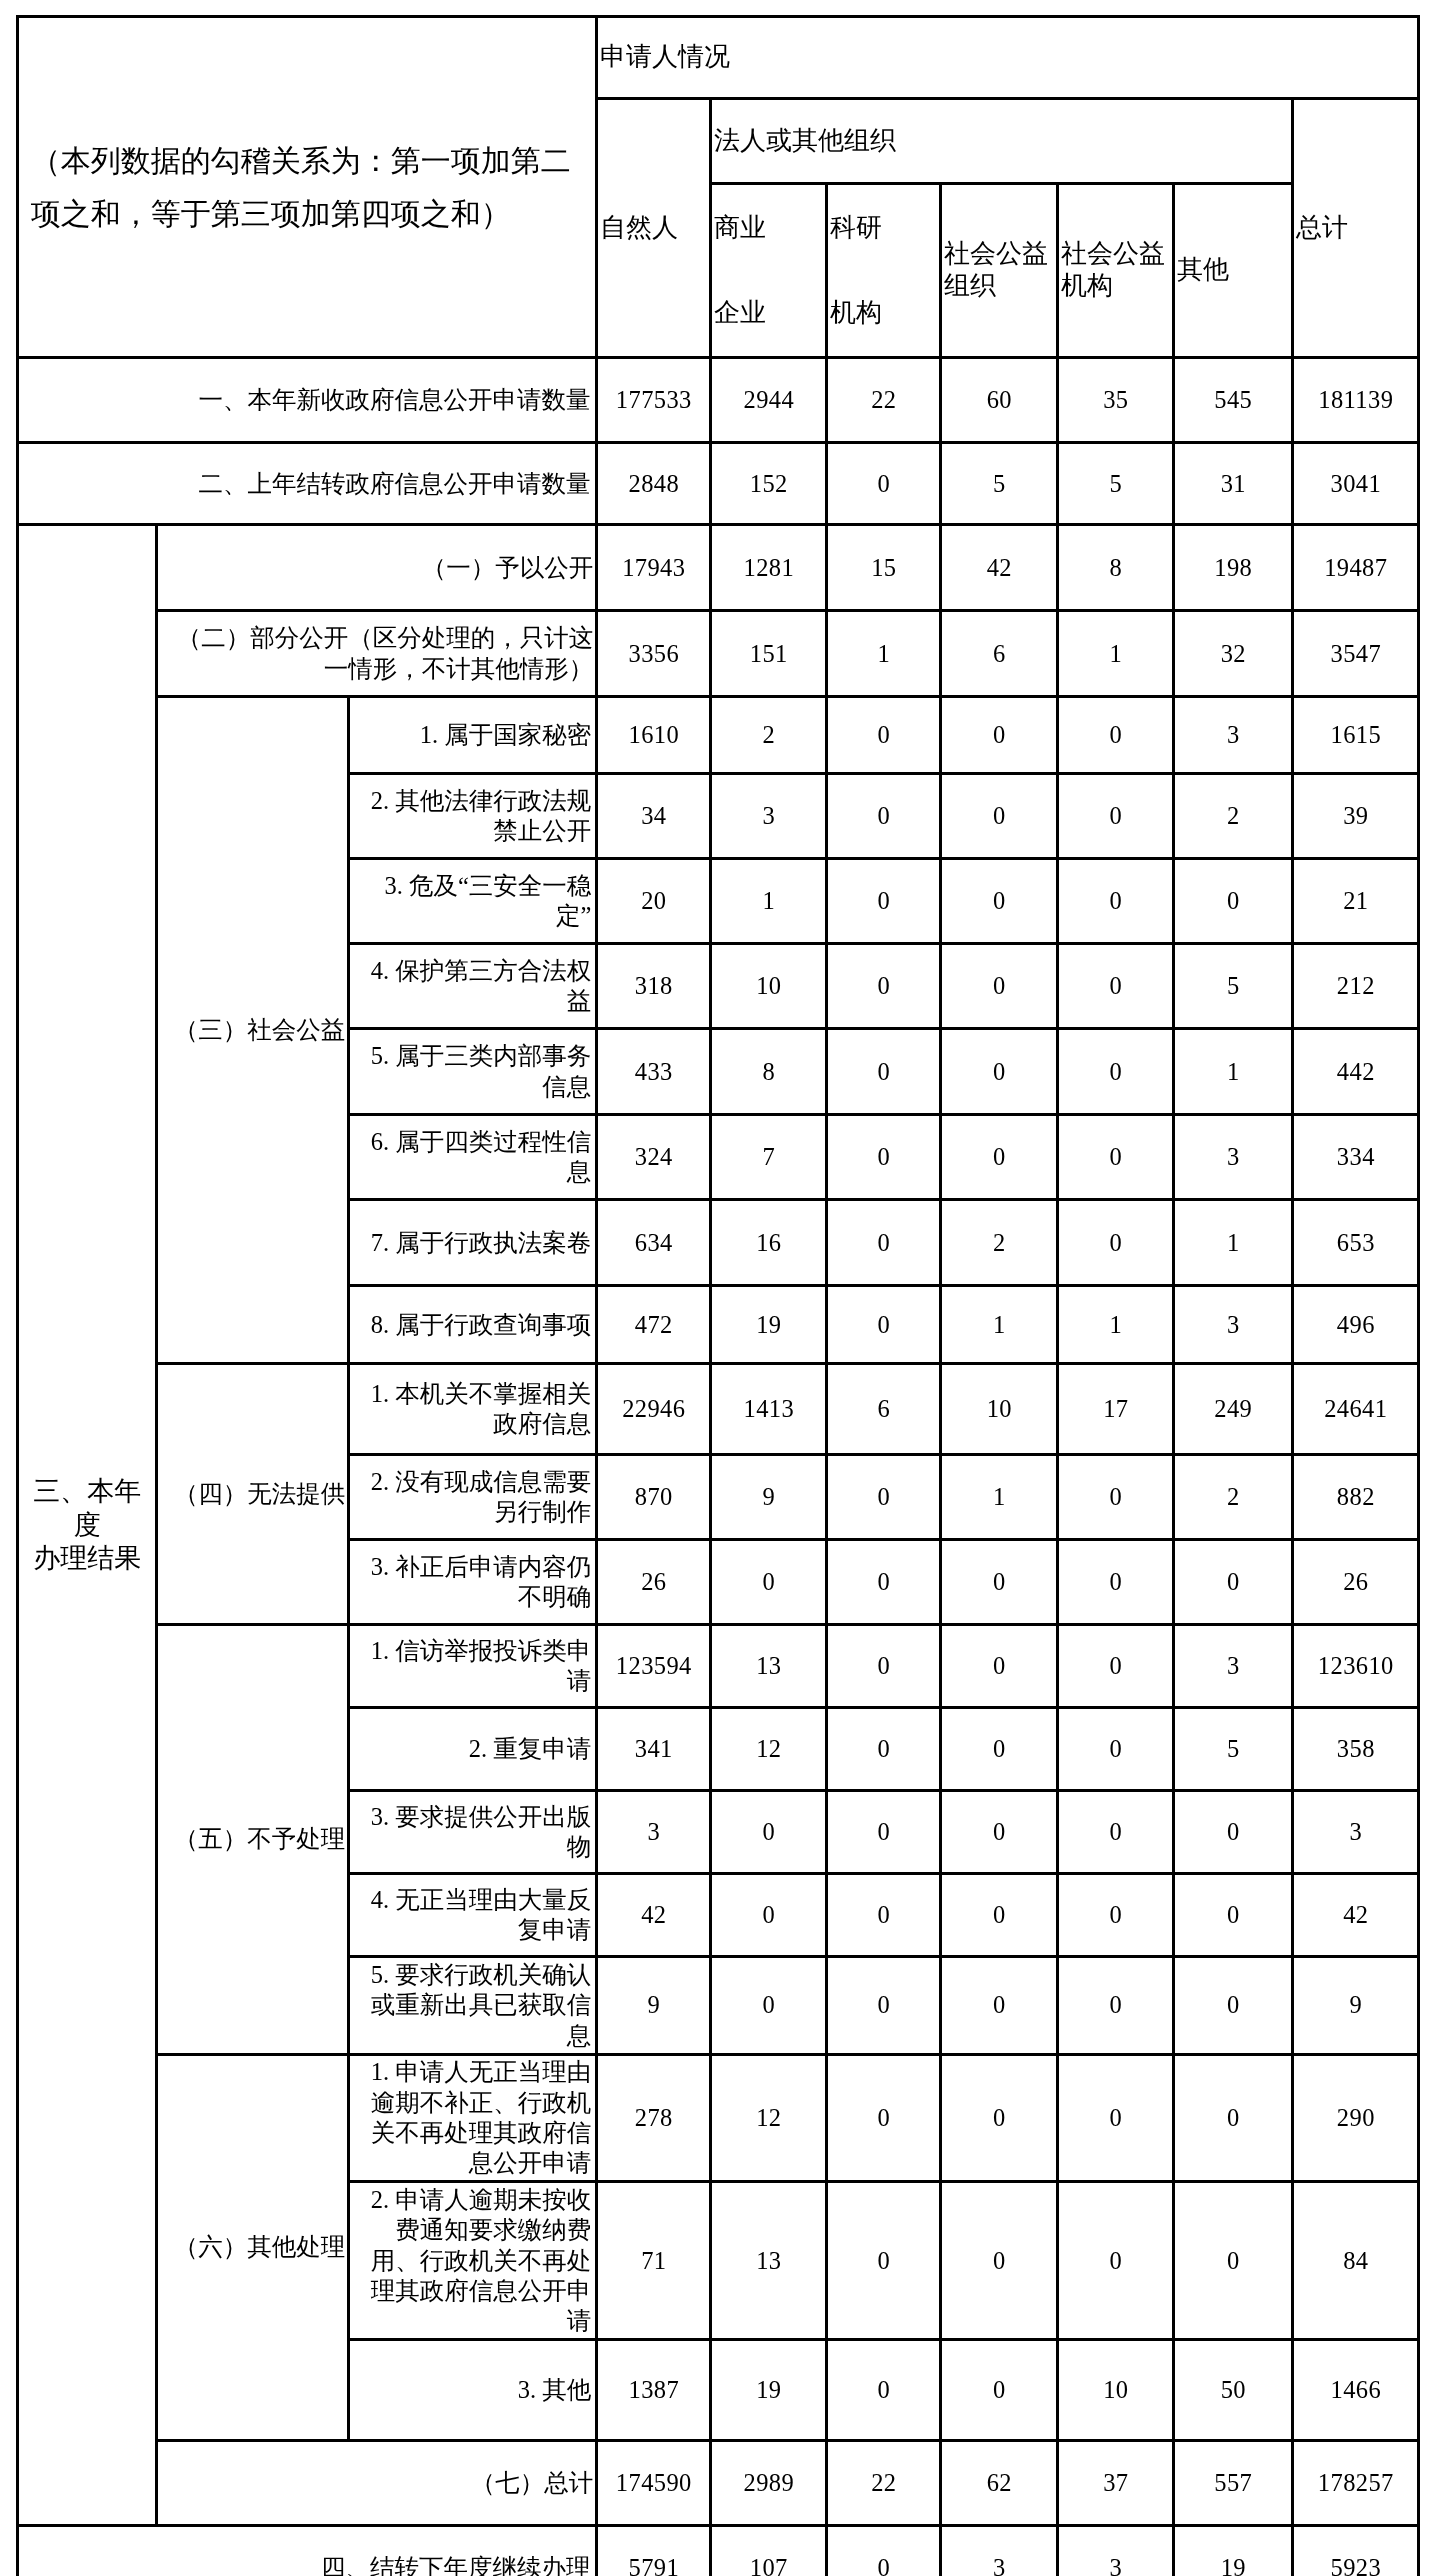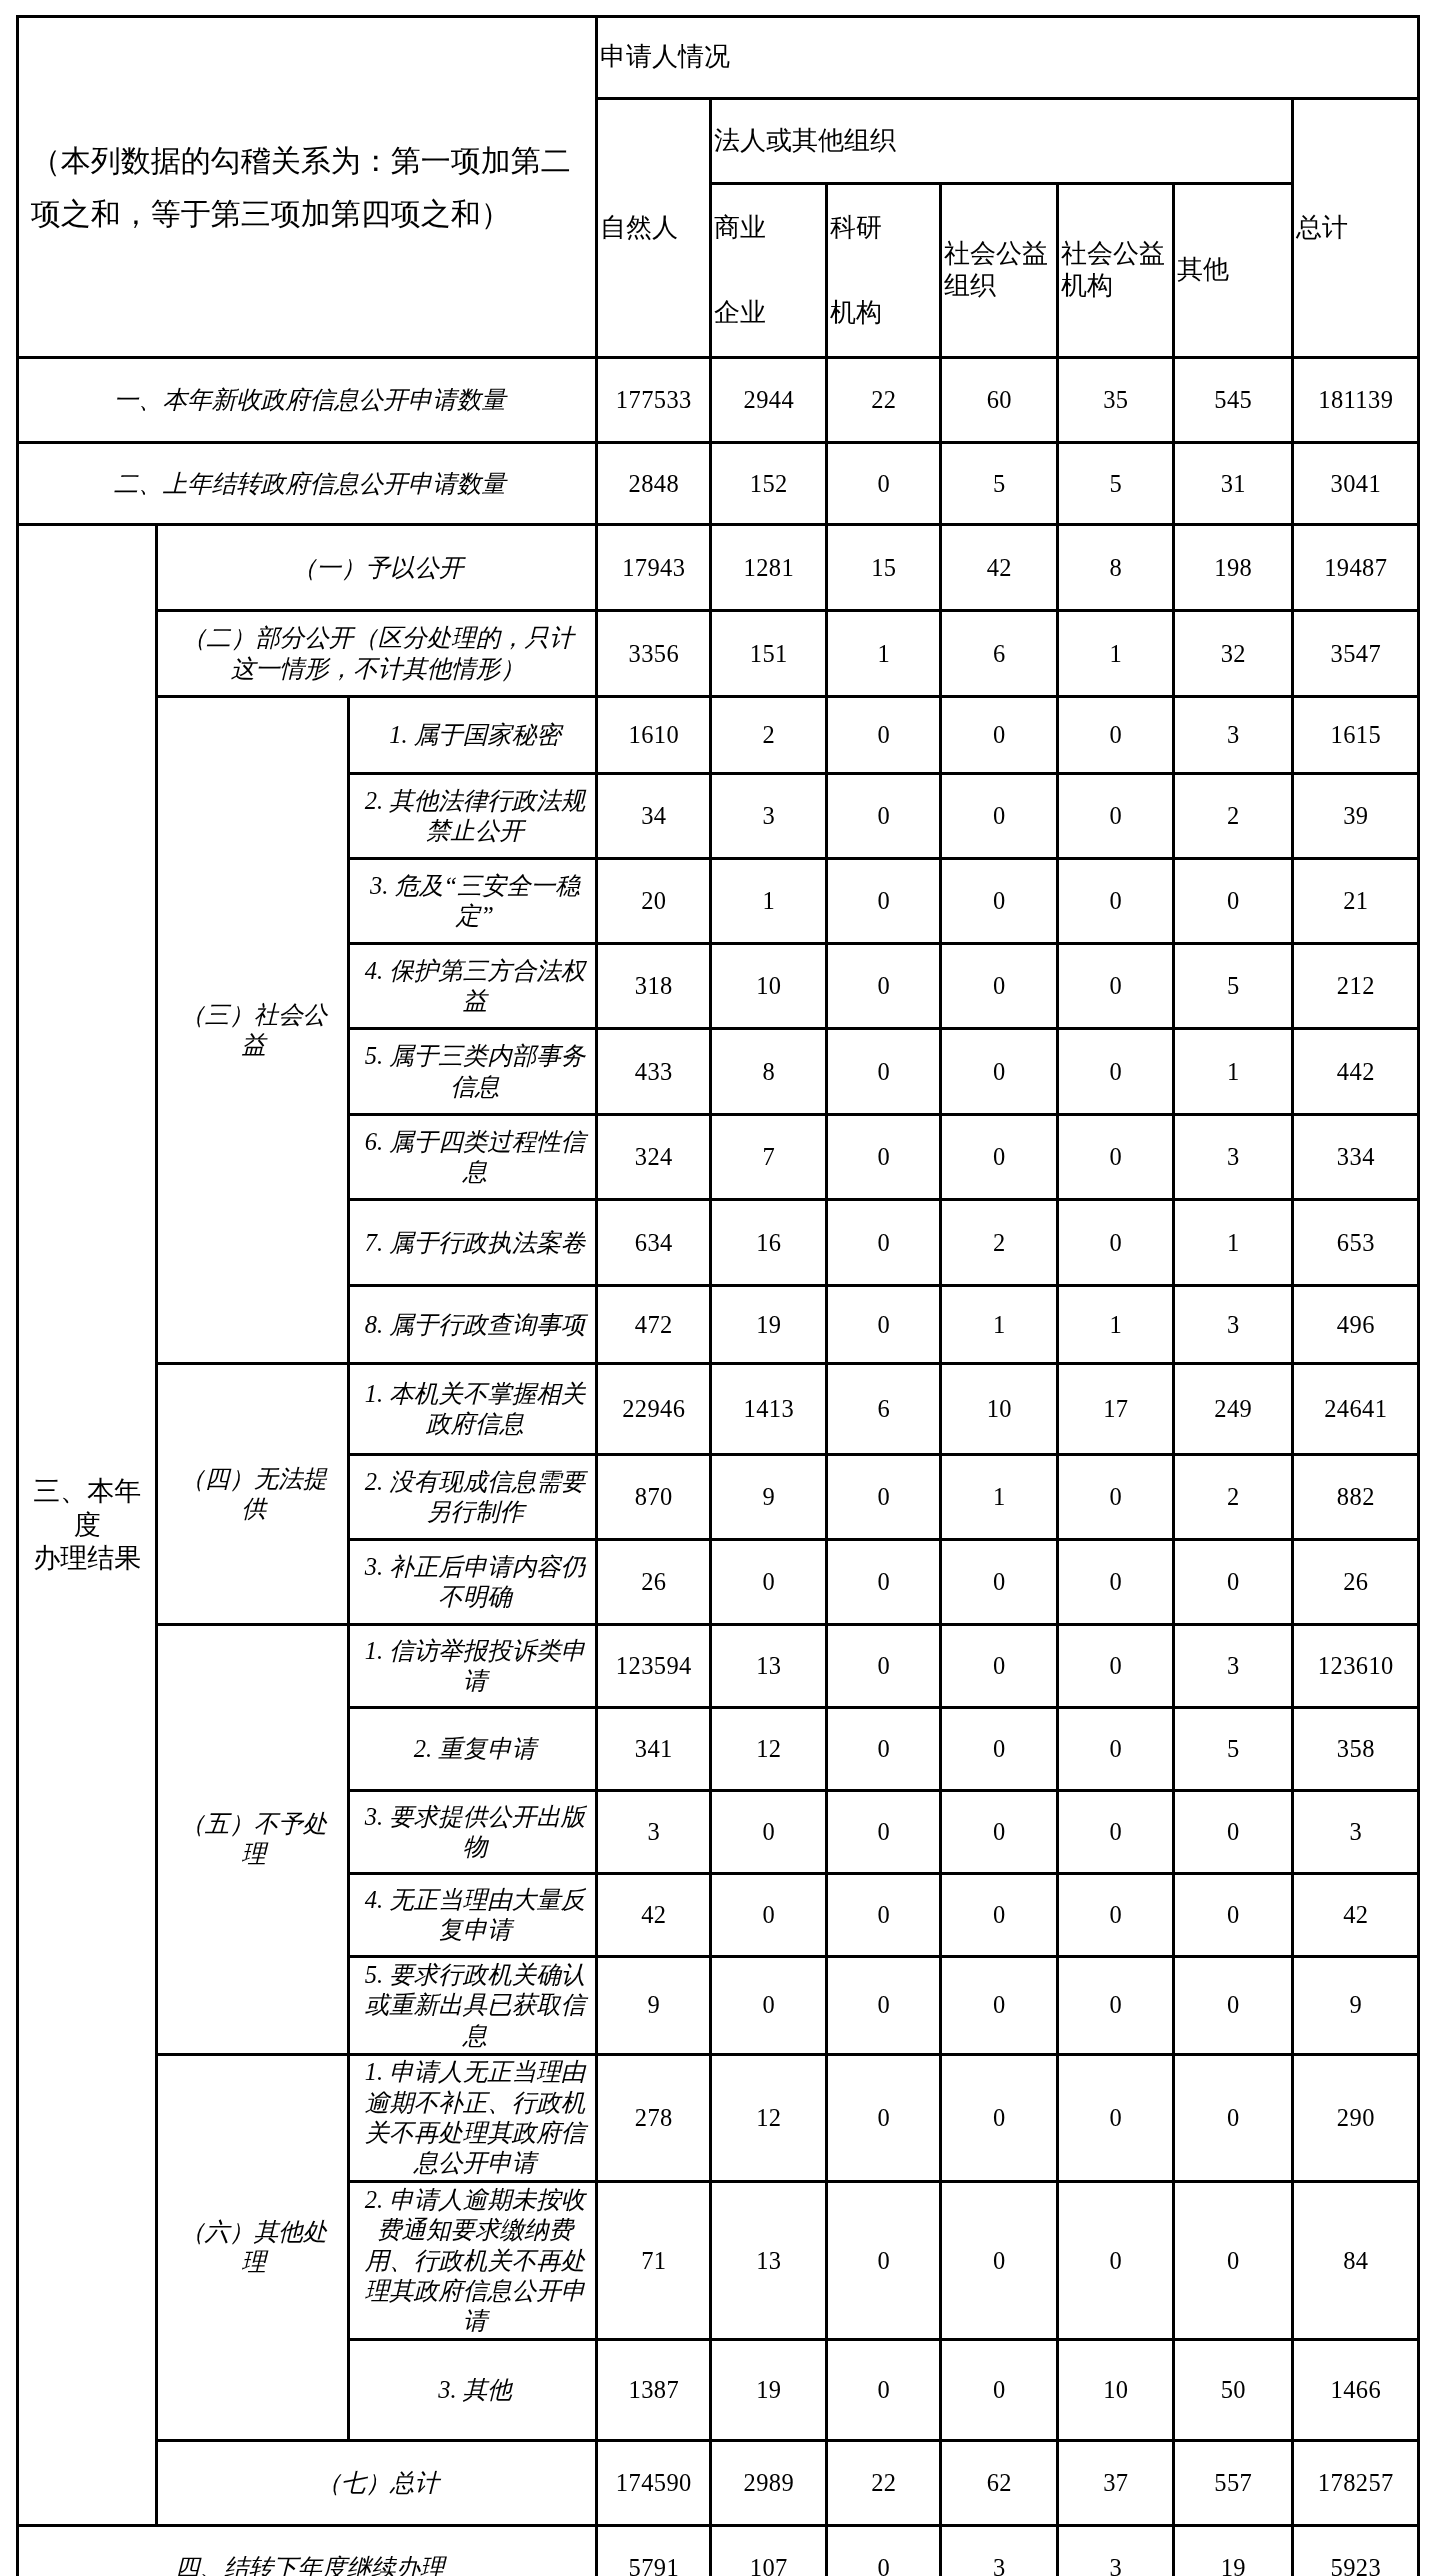--- a/index.html
+++ b/index.html
@@ -5,23 +5,23 @@
   html,body{margin:0;padding:0;background:#ffffff;}
   body{width:1433px;height:2576px;overflow:hidden;}
   table{border-collapse:collapse;table-layout:fixed;width:1400px;margin:14.7px 0 0 16.3px;}
   td{border:3.3px solid #000;font-family:"Liberation Serif","DejaVu Serif",serif;
      font-size:24.5px;color:#000;vertical-align:middle;line-height:1.24;
      padding:1.6px 4.9px;overflow:hidden;}
   .hd{font-size:26px;padding:0 1.6px;}
   .pre{white-space:pre-line;}
   .spread{line-height:3.3;margin-top:41px;}
   .num{text-align:center;letter-spacing:0.4px;}
-  .lab{text-align:center;font-style:italic;}
+  .lab{text-align:right;}
   .l1{padding-left:9.8px;}
-  .l2{padding-left:13px;padding-right:11px;}
+  .l2{padding-left:13px;padding-right:2px;}
   .l3{padding-left:8.2px;padding-right:4px;}
   .sec{text-align:center;font-size:27px;padding:0 1.6px;}
   .note{font-size:30px;line-height:1.78;padding:0 11.4px;text-align:left;}
 </style>
 </head>
 <body>
 
 <table>
   <colgroup>
     <col style="width:139px">

